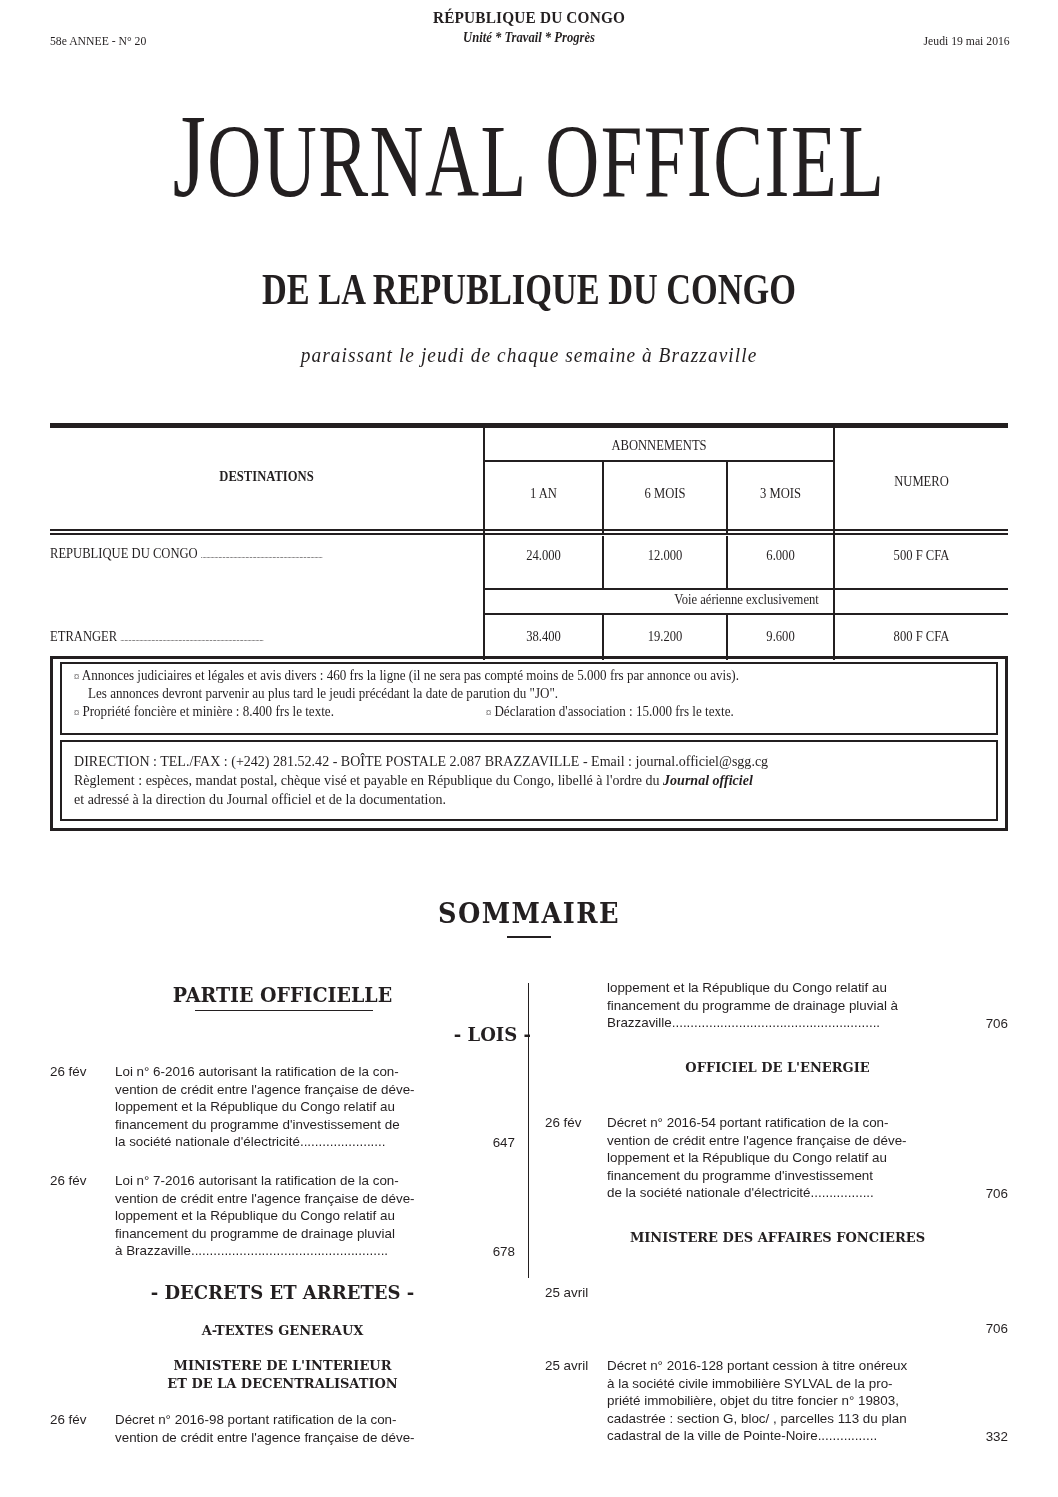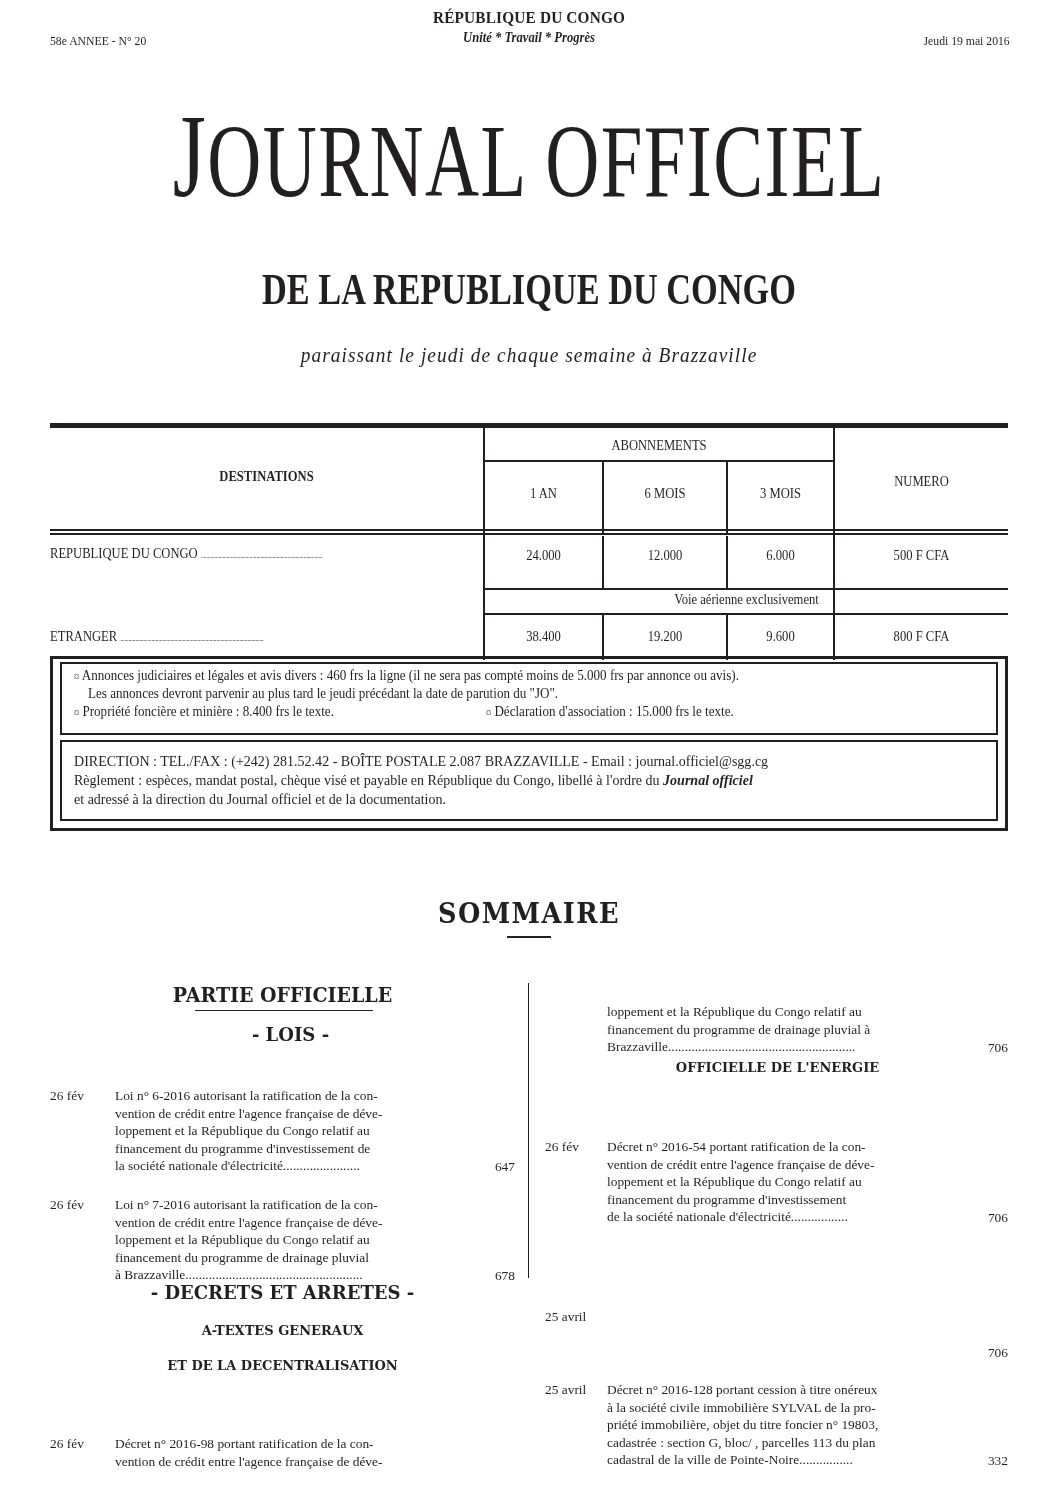--- a/index.html
+++ b/index.html
@@ -38,21 +38,21 @@
   
   .sommaire { top: 898px; left: 0; width: 1058px; font-size: 27px; font-weight: 900; letter-spacing: 1.5px; font-family: "DejaVu Serif", serif; transform: scaleX(0.95); }
   .sommaire-rule { top: 936px; left: 507px; width: 44px; height: 2px; background: #231f20; }
   .colrule { top: 983px; left: 528px; width: 1px; height: 295px; background: #231f20; }
 
   .h-partie { top: 983px; left: 50px; width: 465px; font-size: 20px; font-weight: 900; font-family: "DejaVu Serif", serif; transform: scaleX(0.95); }
   .h-partie-rule { top: 1010px; left: 195px; width: 178px; height: 1px; background: #231f20; }
   .h-sec { font-size: 18px; font-weight: 900; font-family: "DejaVu Serif", serif; }
   .h-sub { font-size: 13px; font-weight: 900; font-family: "DejaVu Serif", serif; line-height: 17.5px; }
 
-  .entry { position: absolute; font-family: Liberation Serif, serif; font-size: 13.4px; line-height: 17.5px; margin-top: 24px; }
+  .entry { position: absolute; font-family: Liberation Sans, sans-serif; font-size: 13.4px; line-height: 17.5px; }
   .entry .d { position: absolute; left: 0; top: 0; white-space: nowrap; }
   .entry .t { position: absolute; top: 0; white-space: nowrap; }
   .entry .p { position: absolute; bottom: 0; white-space: nowrap; }
 </style>
 </head>
 <body>
 
 <div class="abs center rep">RÉPUBLIQUE DU CONGO</div>
 <div class="abs center motto">Unité * Travail * Progrès</div>
 <div class="abs edition">58e ANNEE - N° 20</div>
@@ -114,21 +114,21 @@
   <div class="boxtext2" style="left:12px; top:29px;"><span>Règlement  : espèces, mandat postal, chèque visé et payable en République du Congo, libellé à l'ordre du </span><b><i>Journal officiel</i></b></div>
   <div class="boxtext2" style="left:12px; top:48px;">et adressé à la direction du Journal officiel et de la documentation.</div>
 </div>
 
 <div class="abs center sommaire">SOMMAIRE</div>
 <div class="abs sommaire-rule"></div>
 <div class="abs colrule"></div>
 
 <div class="abs center h-partie">PARTIE OFFICIELLE</div>
 <div class="abs h-partie-rule"></div>
-<div class="abs center h-sec" style="top:1024px; left:58px; width:465px;">- LOIS -</div>
+<div class="abs center h-sec" style="top:1024px; left:66px; width:465px;text-align:right;">- LOIS -</div>
 
 <div class="entry" style="top:1063px; left:50px; width:465px; height:88px;">
   <span class="d">26 fév</span>
   <div class="t" style="left:65px;">
     <div>Loi n° 6-2016 autorisant la ratification de la con-</div>
     <div>vention de crédit entre l'agence française de déve-</div>
     <div>loppement et la République du Congo relatif au</div>
     <div>financement du programme d'investissement de</div>
     <div>la société nationale d'électricité.......................</div>
   </div>
@@ -143,20 +143,21 @@
     <div>loppement et la République du Congo relatif au</div>
     <div>financement du programme de drainage pluvial</div>
     <div>à Brazzaville.....................................................</div>
   </div>
   <span class="p" style="right:0;">678</span>
 </div>
 
 <div class="abs center h-sec" style="top:1282px; left:50px; width:465px;">- DECRETS ET ARRETES -</div>
 <div class="abs center h-sub" style="top:1322px; left:50px; width:465px;">A-TEXTES GENERAUX</div>
 <div class="abs center h-sub" style="top:1357px; left:50px; width:465px;">
+  <div>MINISTERE DE L'INTERIEUR</div>
   <div>ET DE LA DECENTRALISATION</div>
 </div>
 
 <div class="entry" style="top:1411px; left:50px; width:465px; height:35px;">
   <span class="d">26 fév</span>
   <div class="t" style="left:65px;">
     <div>Décret n° 2016-98 portant ratification de la con-</div>
     <div>vention de crédit entre l'agence française de déve-</div>
   </div>
 </div>
@@ -164,36 +165,37 @@
 <div class="entry" style="top:979px; left:545px; width:463px; height:53px;">
   <div class="t" style="left:62px;">
     <div>loppement et la République du Congo relatif au</div>
     <div>financement du programme de drainage pluvial à</div>
     <div>Brazzaville........................................................</div>
   </div>
   <span class="p" style="right:0;">706</span>
 </div>
 
 <div class="abs center h-sub" style="top:1059px; left:545px; width:465px;">
-  <div>OFFICIELLE DE L'ENERGIE</div>
+  <div>OFFICIEL DE L'ENERGIE</div>
 </div>
 
 <div class="entry" style="top:1114px; left:545px; width:463px; height:88px;">
   <span class="d">26 fév</span>
   <div class="t" style="left:62px;">
     <div>Décret n° 2016-54 portant ratification de la con-</div>
     <div>vention de crédit entre l'agence française de déve-</div>
     <div>loppement et la République du Congo relatif au</div>
     <div>financement du programme d'investissement</div>
     <div>de la société nationale d'électricité.................</div>
   </div>
   <span class="p" style="right:0;">706</span>
 </div>
 
 <div class="abs center h-sub" style="top:1229px; left:545px; width:465px;">
+  <div>MINISTERE DES AFFAIRES FONCIERES</div>
 </div>
 
 <div class="entry" style="top:1284px; left:545px; width:463px; height:53px;">
   <span class="d">25 avril</span>
   <span class="p" style="right:0;">706</span>
 </div>
 
 <div class="entry" style="top:1357px; left:545px; width:463px; height:88px;">
   <span class="d">25 avril</span>
   <div class="t" style="left:62px;">

